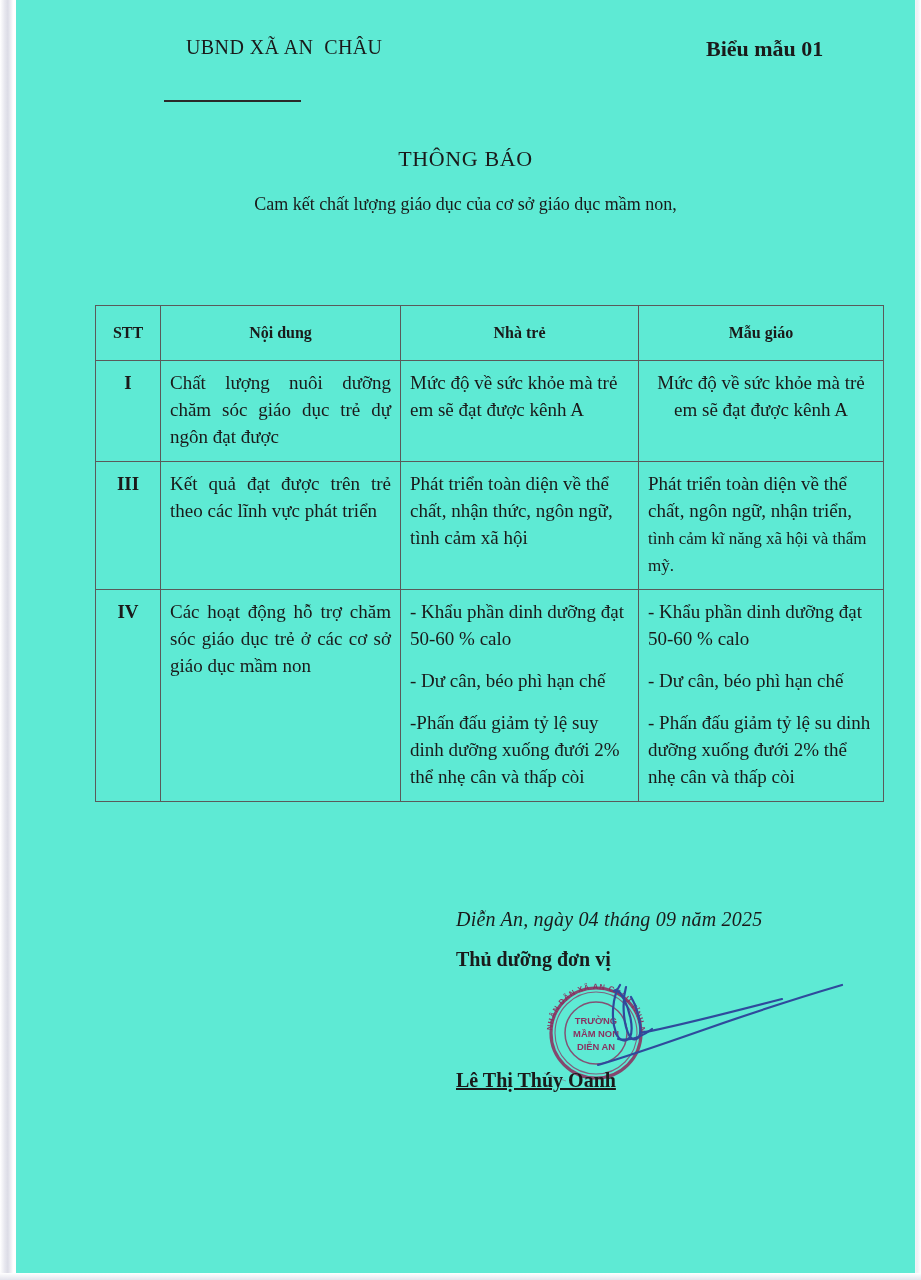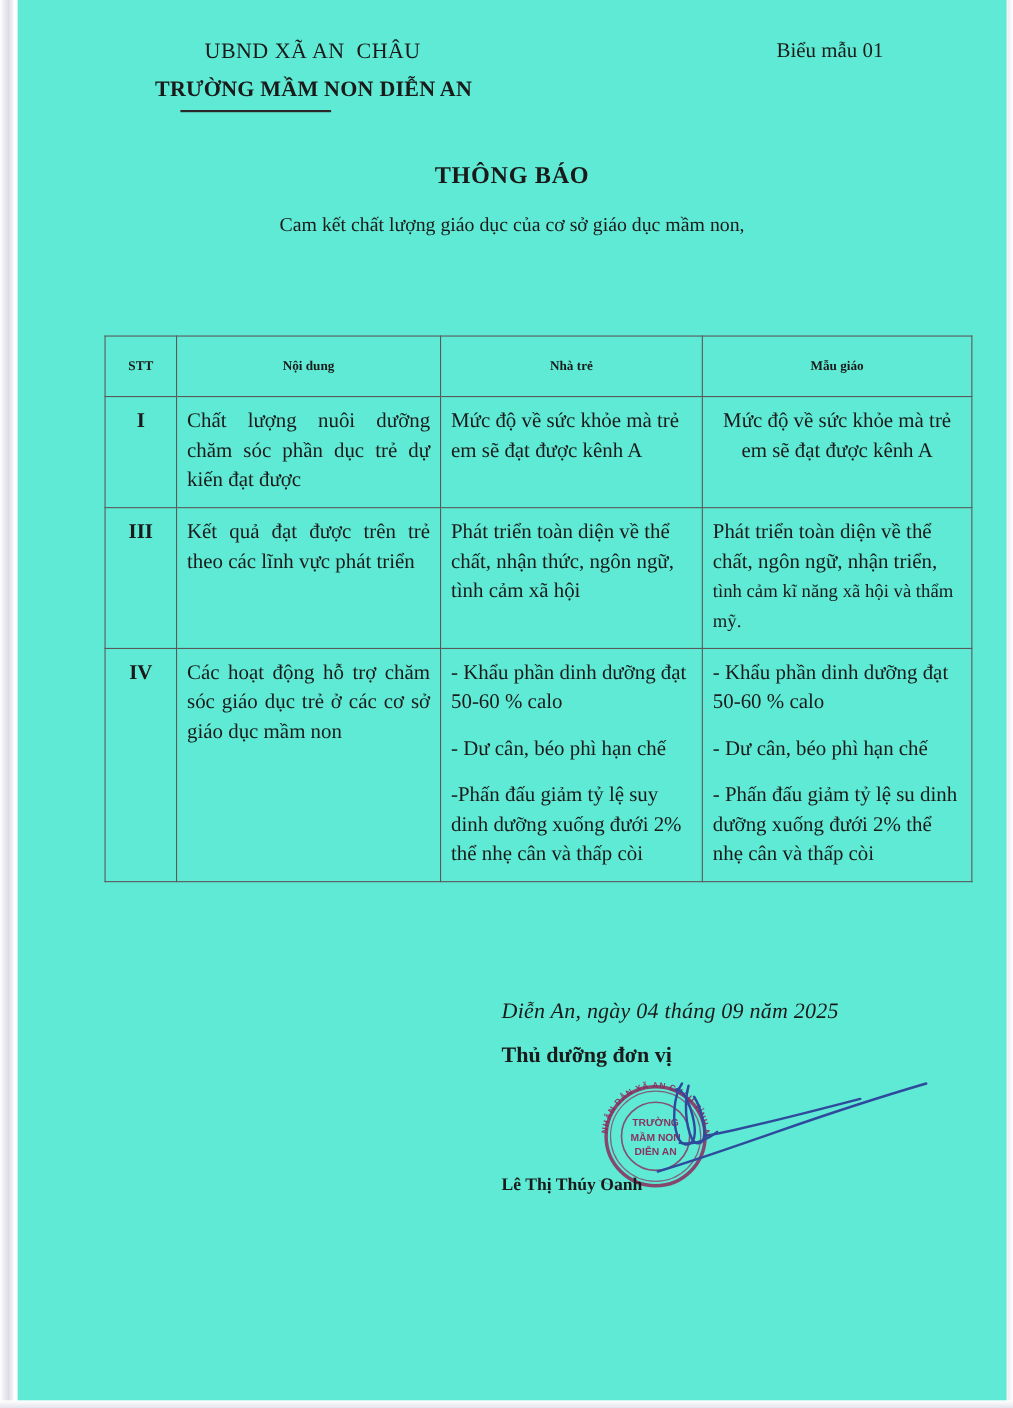--- a/index.html
+++ b/index.html
@@ -69,32 +69,32 @@
     left: 148px;
     top: 100px;
     width: 137px;
     height: 2px;
     background: #2a2a2a;
   }
   .form-code {
     position: absolute;
     left: 690px;
     top: 36px;
-    font-size: 19px;
-    font-weight: normal;
+    font-size: 22px;
+    font-weight: bold;
   }
 
   
   .titles {
     text-align: center;
     margin-top: 36px;
   }
   .title-main {
     font-size: 22px;
-    font-weight: bold;
+    font-weight: normal;
     letter-spacing: 0.6px;
   }
   .title-sub1 {
     font-size: 18px;
     font-weight: normal;
     margin-top: 22px;
   }
   .title-sub2 {
     font-size: 20px;
     font-weight: bold;
@@ -121,21 +121,21 @@
     line-height: 1.42;
   }
   col.c-stt { width: 65px; }
   col.c-noidung { width: 240px; }
   col.c-nhatre { width: 238px; }
   col.c-maugiao { width: 245px; }
 
   table.doc-table thead th {
     text-align: center;
     font-weight: bold;
-    font-size: 12px;
+    font-size: 16px;
     vertical-align: middle;
     height: 30px;
     padding: 12px 6px;
   }
   td.stt {
     text-align: center;
     font-weight: bold;
     font-size: 20px;
     padding-top: 14px;
   }
@@ -165,25 +165,26 @@
   .sign-role {
     font-size: 20px;
     font-weight: bold;
     margin-top: 17px;
   }
   .stamp-zone {
     position: relative;
     height: 106px;
   }
   .sign-name {
-    font-size: 16px;
+    font-size: 20px;
     font-weight: bold;
     position: relative;
     z-index: 3;
     margin-top: -8px;
+    text-decoration: underline;
   }
 
   
   .stamp {
     position: absolute;
     left: 84px;
     top: 6px;
     width: 112px;
     height: 112px;
     z-index: 2;
@@ -204,21 +205,20 @@
 <body>
 
 <div class="scan-edge-left"></div>
 <div class="scan-edge-right"></div>
 <div class="scan-edge-bottom"></div>
 
 <div class="page">
 
   <div class="header">
     <div class="org-line1">UBND XÃ AN  CHÂU</div>
-    <div class="org-line2">TRƯỜNG MẦM NON DIỄN AN</div>
     <div class="org-underline"></div>
     <div class="form-code">Biểu mẫu 01</div>
   </div>
 
   <div class="titles">
     <div class="title-main">THÔNG BÁO</div>
     <div class="title-sub1">Cam kết chất lượng giáo dục của cơ sở giáo dục mầm non,</div>
   </div>
 
   <div class="table-wrap">
@@ -234,21 +234,21 @@
           <th>STT</th>
           <th>Nội dung</th>
           <th>Nhà trẻ</th>
           <th>Mẫu giáo</th>
         </tr>
       </thead>
       <tbody>
 
         <tr>
           <td class="stt">I</td>
-          <td class="justify">Chất lượng nuôi dưỡng chăm sóc phần dục trẻ dự kiến đạt được</td>
+          <td class="justify">Chất lượng nuôi dưỡng chăm sóc giáo dục trẻ dự ngôn đạt được</td>
           <td class="left">Mức độ về sức khỏe mà trẻ em sẽ đạt được kênh A</td>
           <td class="center">Mức độ về sức khỏe mà trẻ em sẽ đạt được kênh A</td>
         </tr>
 
 
         <tr>
           <td class="stt">III</td>
           <td class="justify">Kết quả đạt được trên trẻ theo các lĩnh vực phát triển</td>
           <td class="left">Phát triển toàn diện về thể chất, nhận thức, ngôn ngữ, tình cảm xã hội</td>
           <td class="left">

